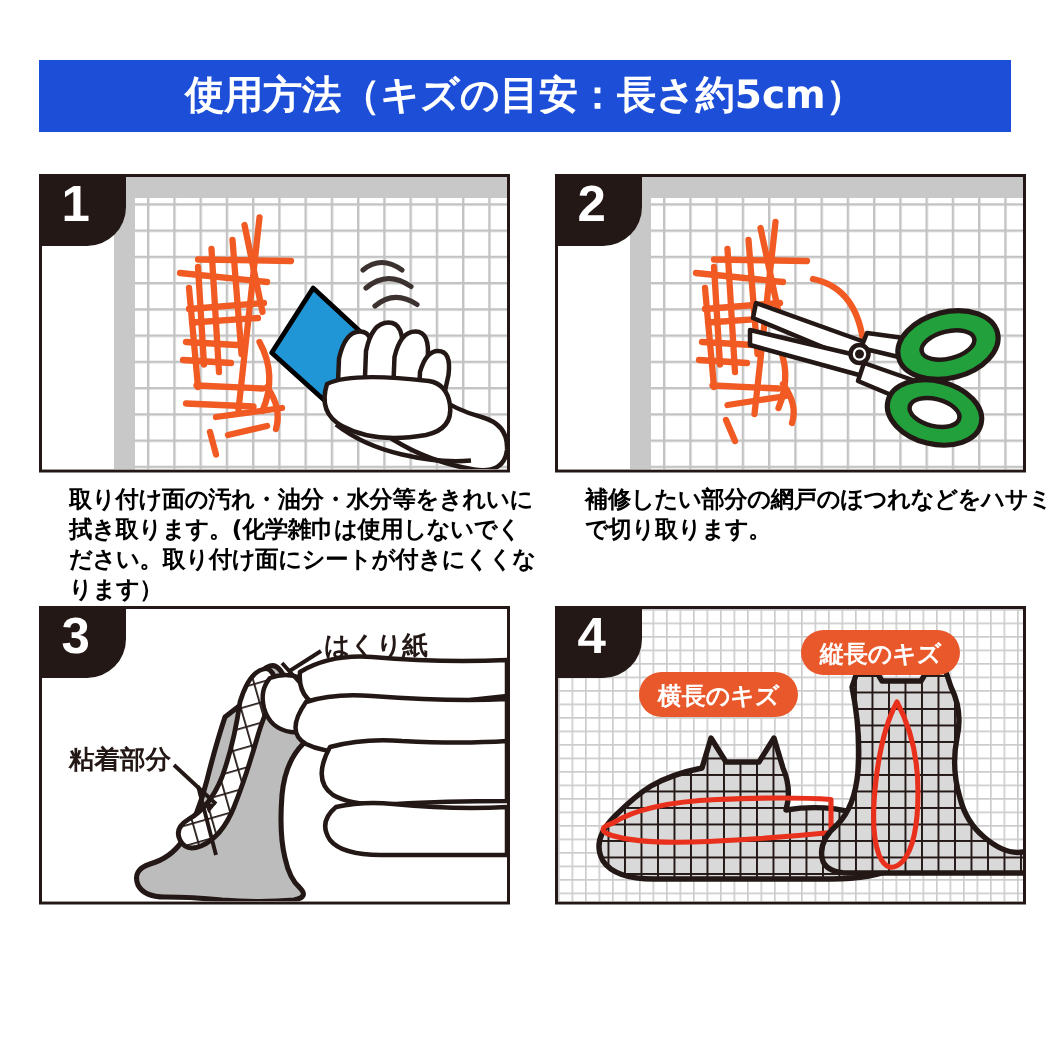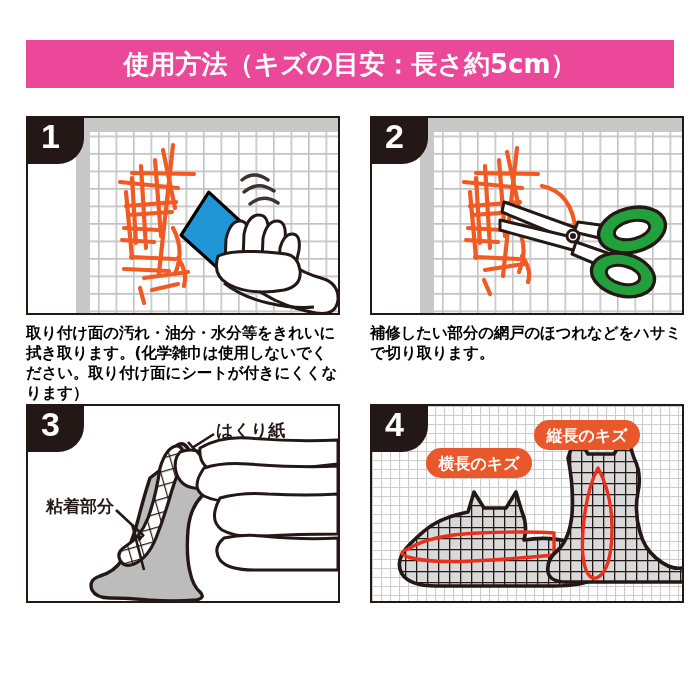--- a/index.html
+++ b/index.html
@@ -7,21 +7,21 @@
     width:700px;height:700px;
     background:#ffffff;
     font-family:"DejaVu Sans","Liberation Sans",sans-serif;
     overflow:hidden;
   }
   .page{position:relative;width:700px;height:700px;}
 
   
   .header-bar{
     position:absolute;left:26px;top:40px;width:648px;height:48px;
-    background:#ec4899;
+    background:#1d4ed8;
     display:flex;align-items:center;justify-content:center;
   }
   .header-title{
     color:#ffffff;font-size:26px;font-weight:bold;letter-spacing:0px;
     white-space:nowrap;line-height:1;
   }
 
   
   .steps{
     position:absolute;left:26px;top:116px;width:648px;height:560px;
@@ -48,20 +48,21 @@
     color:#ffffff;font-size:34px;font-weight:bold;line-height:1;
     margin:1px 0 0 13px;font-family:"Liberation Sans",sans-serif;
   }
 
   
   .caption{
     margin-top:8px;width:312px;
     font-size:15.5px;font-weight:bold;color:#000000;
     line-height:1.30;letter-spacing:-0.2px;
     white-space:pre-line;
+    margin-left:20px;
   }
 
   
   .art{position:absolute;inset:0;}
   svg{display:block;}
 </style>
 </head>
 <body>
 
 <div class="page">

